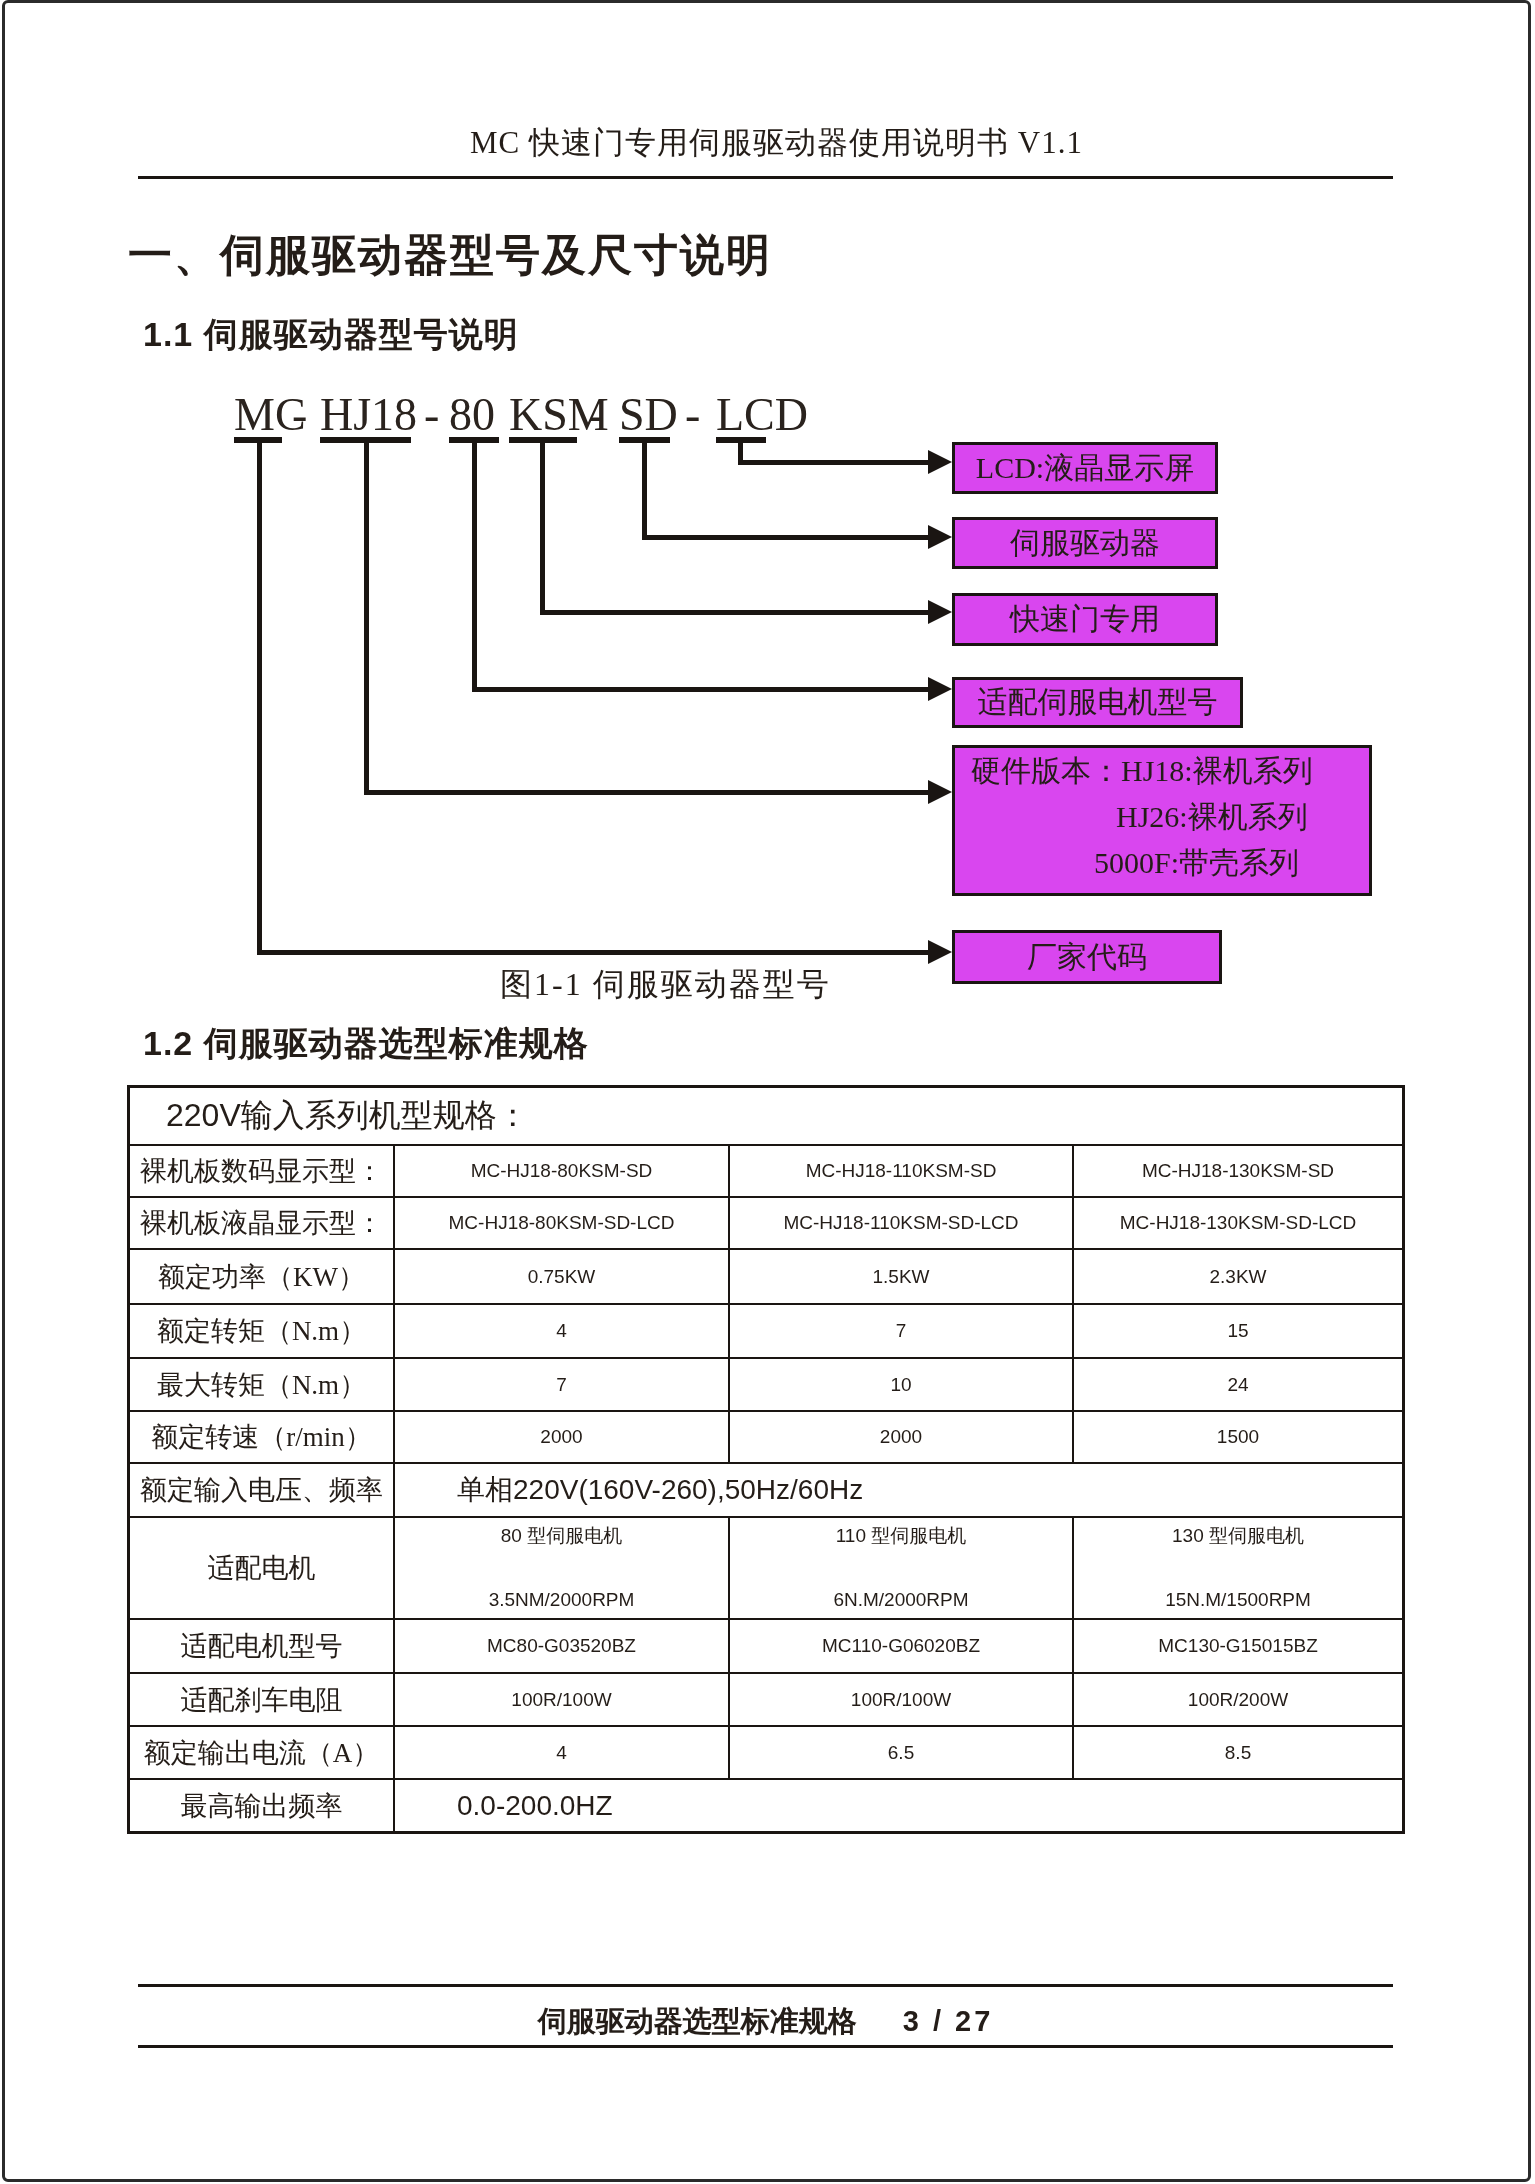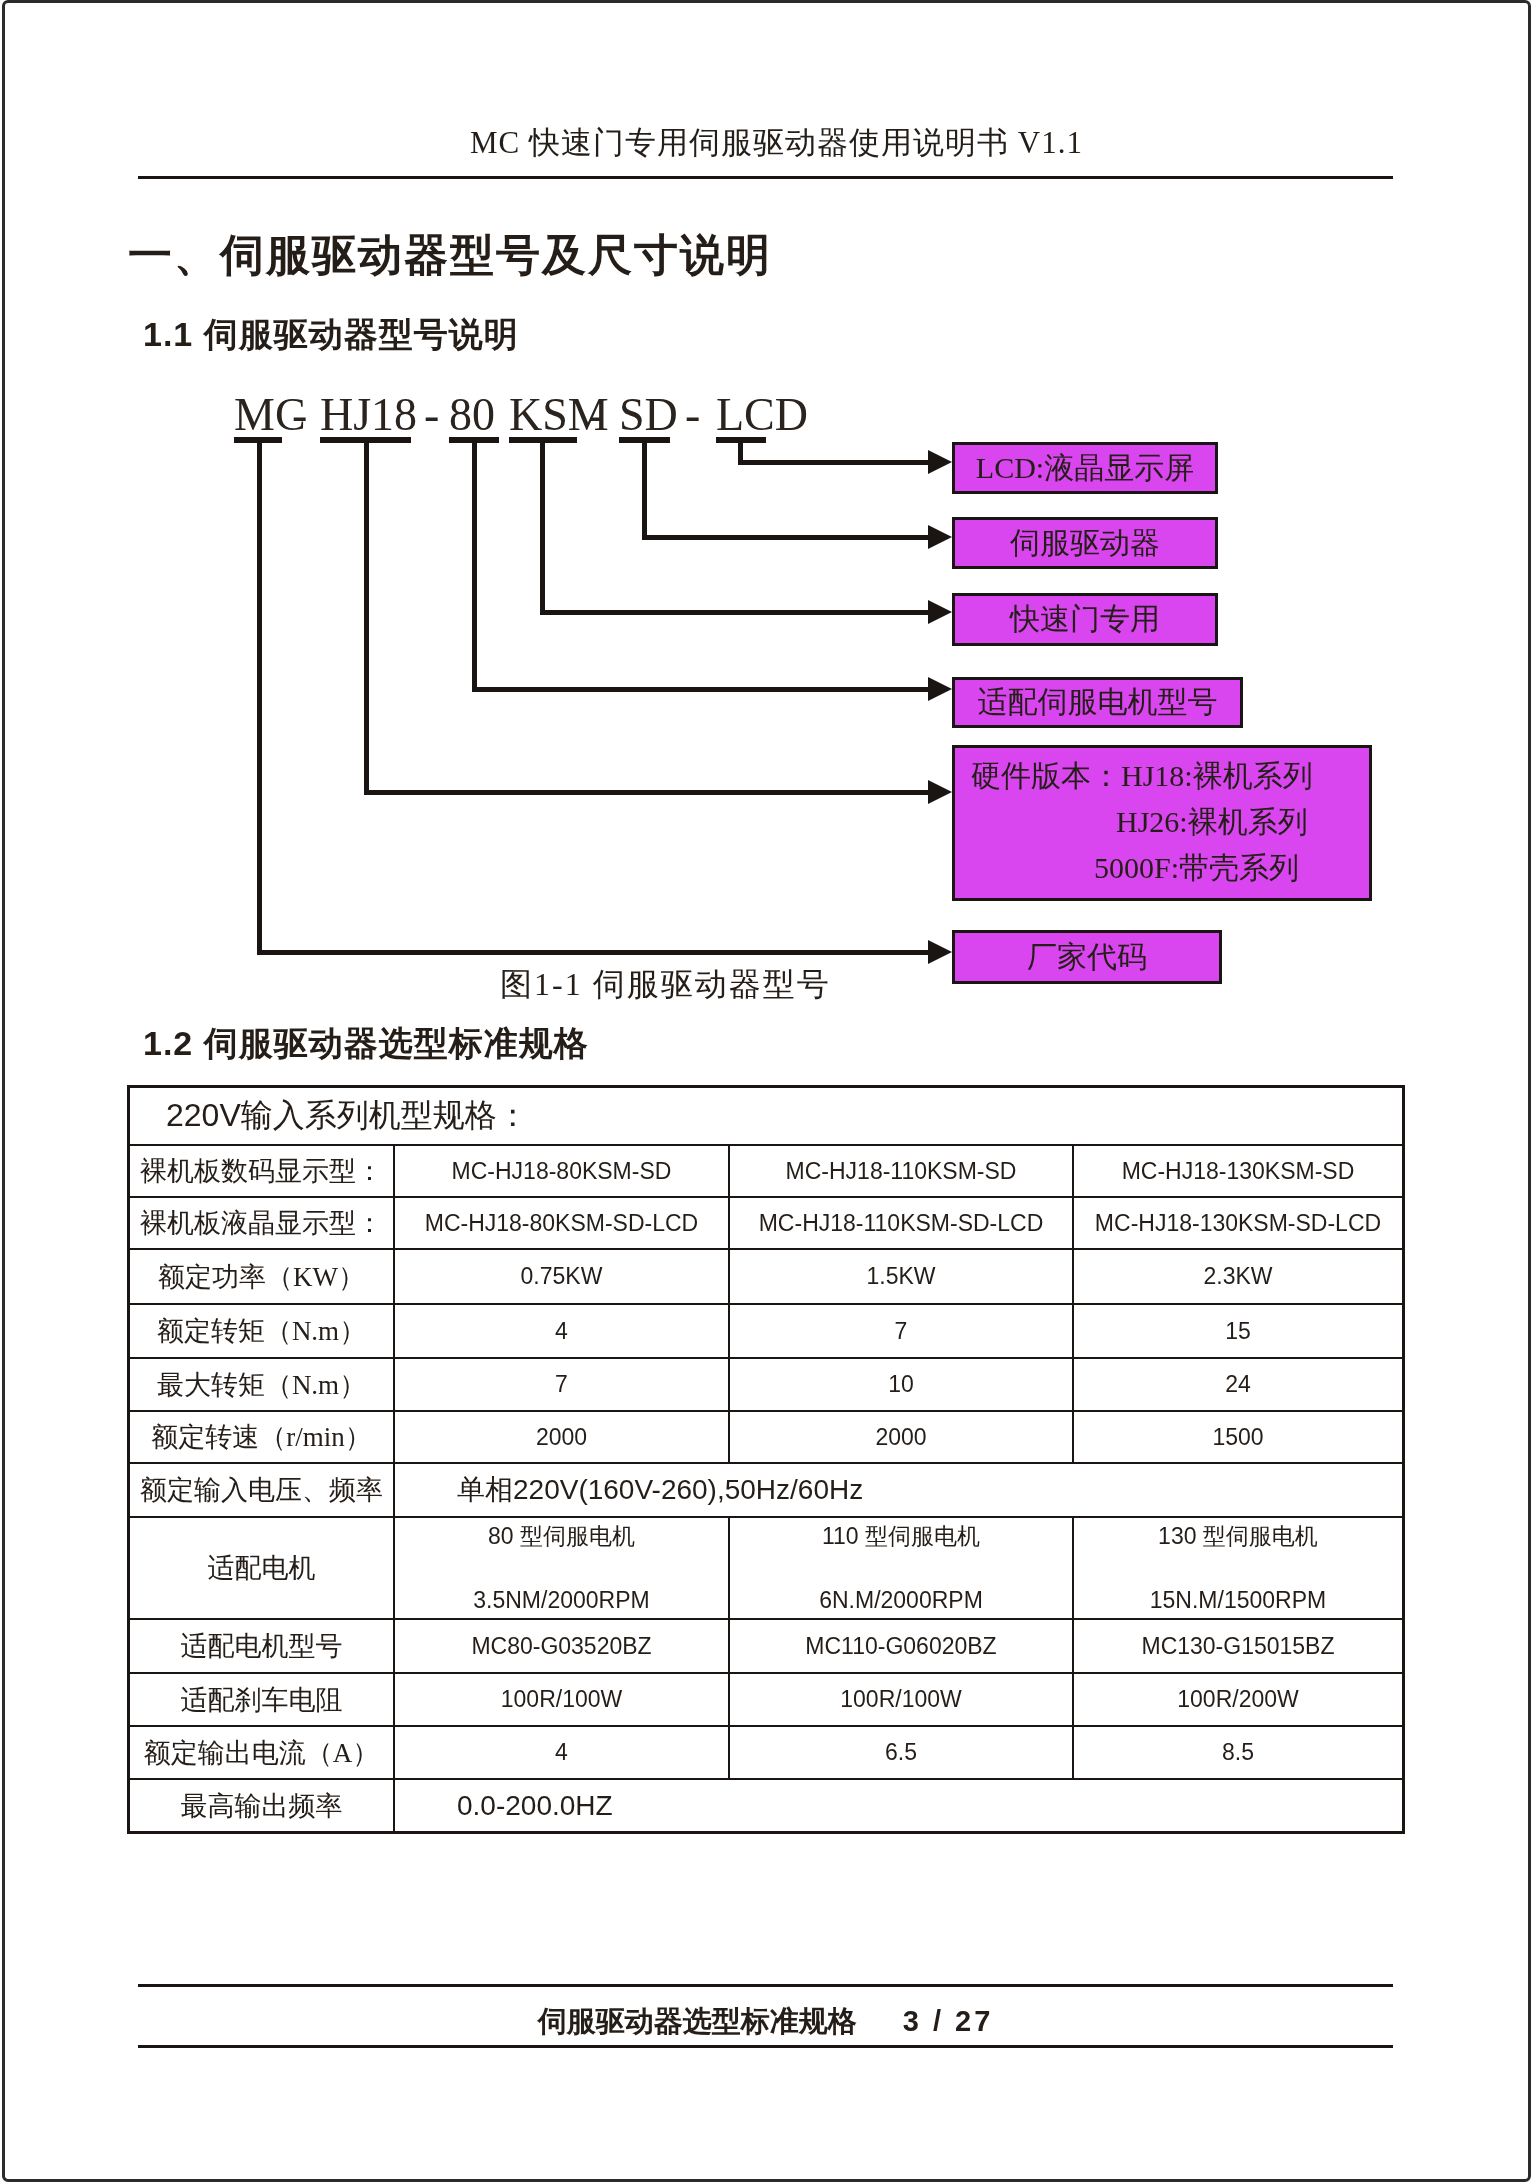--- a/index.html
+++ b/index.html
@@ -20,34 +20,34 @@
   .h1{left:128px;top:226px;font-family:var(--sans);font-weight:bold;font-size:44px;letter-spacing:2px;}
   .h2{font-family:var(--sans);font-weight:bold;font-size:34px;letter-spacing:1px;}
   .model-token{position:absolute;top:388px;font-family:var(--serif);font-size:46px;color:#2a231e;white-space:nowrap;}
   .tick{position:absolute;top:437px;height:6px;background:var(--line);}
   .vline{position:absolute;width:5px;background:var(--line);}
   .hline{position:absolute;height:5px;background:var(--line);}
   .arrowhead{position:absolute;width:0;height:0;border-top:12px solid transparent;
              border-bottom:12px solid transparent;border-left:24px solid var(--line);}
   .dbox{position:absolute;border:3px solid var(--line);background:#d946ef;display:flex;
         align-items:center;justify-content:center;font-family:var(--serif);font-size:30px;white-space:nowrap;}
-  .dbox-hw{display:block;font-family:var(--serif);font-size:30px;line-height:46px;padding-top:5px;}
+  .dbox-hw{display:block;font-family:var(--serif);font-size:30px;line-height:46px;}
   .dbox-hw .hw-l1{padding-left:16px;}
   .dbox-hw .hw-l2{padding-left:161px;}
   .dbox-hw .hw-l3{padding-left:139px;}
   .caption{left:500px;top:963px;font-family:var(--serif);font-size:32px;letter-spacing:2px;}
   
   .spec-table{position:absolute;left:127px;top:1085px;border:3px solid var(--line);background:#fff;
               display:grid;grid-template-columns:263px 335px 344px 330px;
               grid-template-rows:56px 52px 52px 55px 54px 53px 52px 54px 102px 54px 53px 53px 53px;}
   .cell{border-left:2px solid var(--line);border-top:2px solid var(--line);
         display:flex;align-items:center;justify-content:center;white-space:nowrap;overflow:hidden;}
   .cell.c1{border-left:none;}
   .cell.lab{font-family:var(--serif);font-size:27px;}
-  .cell.val{font-family:var(--sans);font-size:23px;}
+  .cell.val{font-family:var(--sans);font-size:19px;}
   .row-title{grid-column:1/5;border-top:none;border-left:none;display:flex;align-items:center;
              justify-content:flex-start;padding-left:36px;font-family:var(--sans);font-weight:normal;font-size:32px;}
   .cell.spanval{grid-column:2/5;justify-content:flex-start;padding-left:62px;font-family:var(--sans);font-size:28px;}
   .cell.two-line{flex-direction:column;justify-content:center;gap:32px;line-height:32px;}
   
   .footer-text{left:138px;top:2002px;width:1255px;text-align:center;font-family:var(--sans);
                font-weight:bold;font-size:29px;}
   .footer-text .pageno{margin-left:46px;letter-spacing:3px;}
 </style>
 </head>

